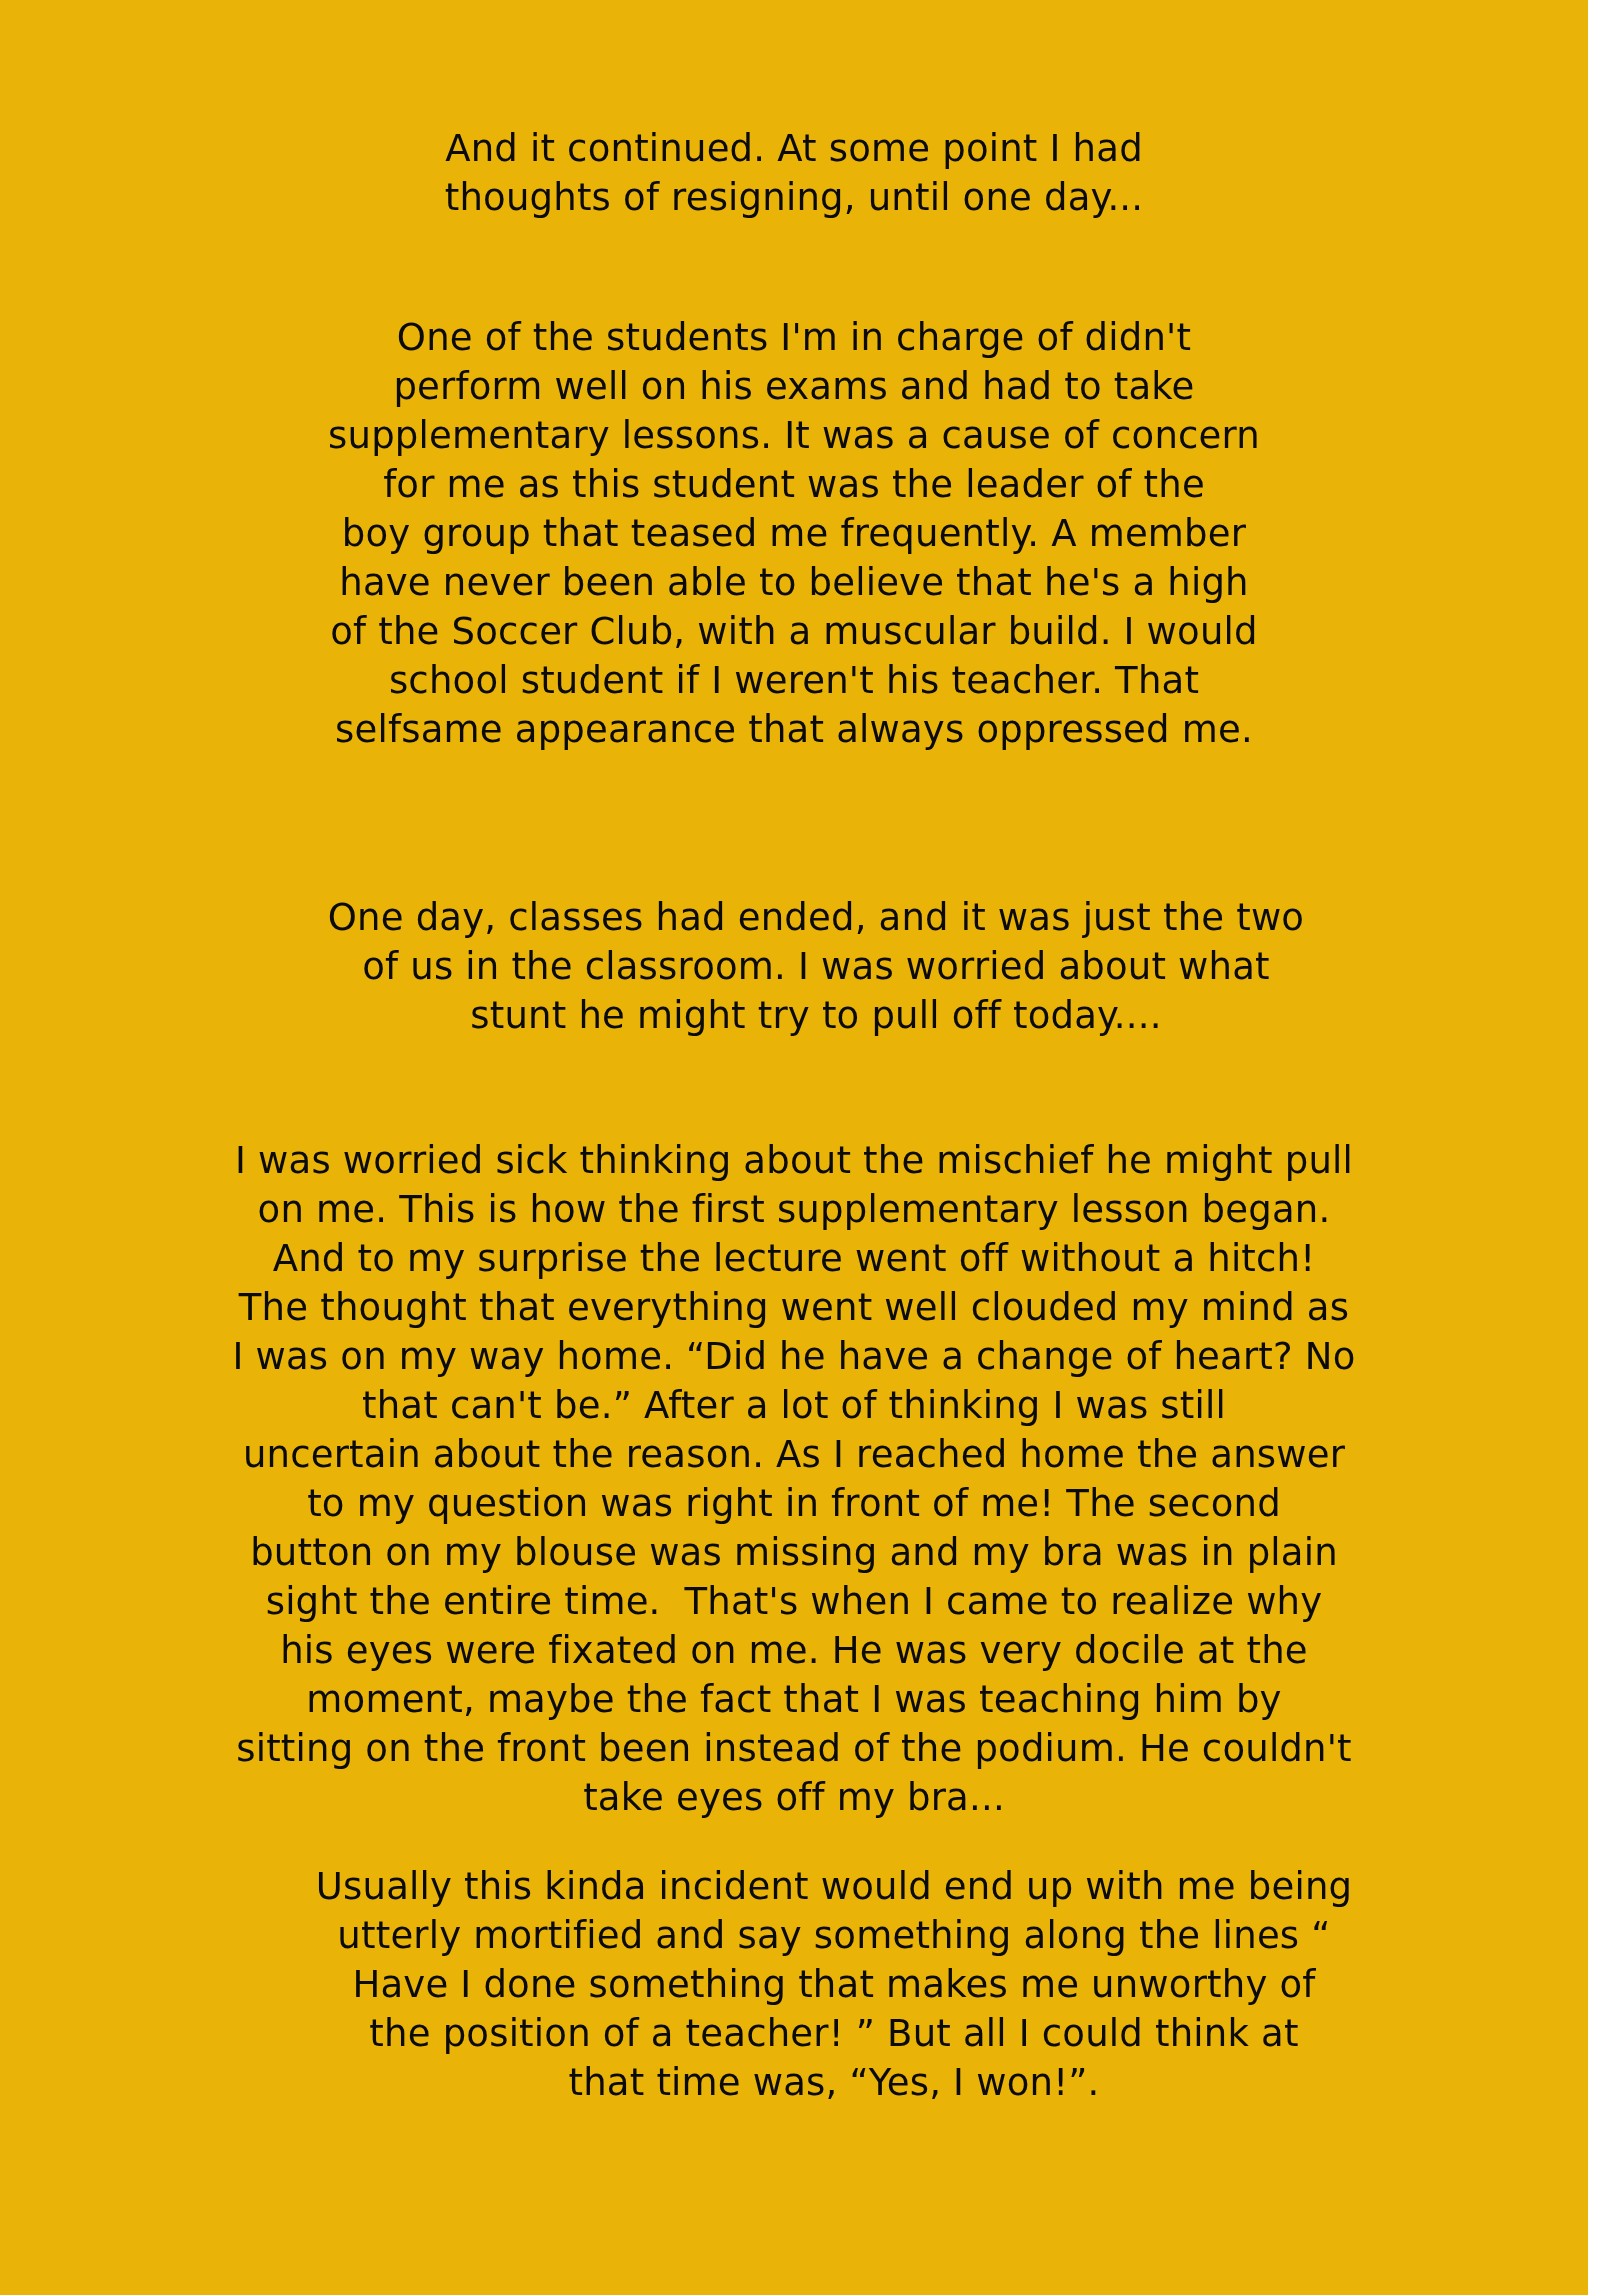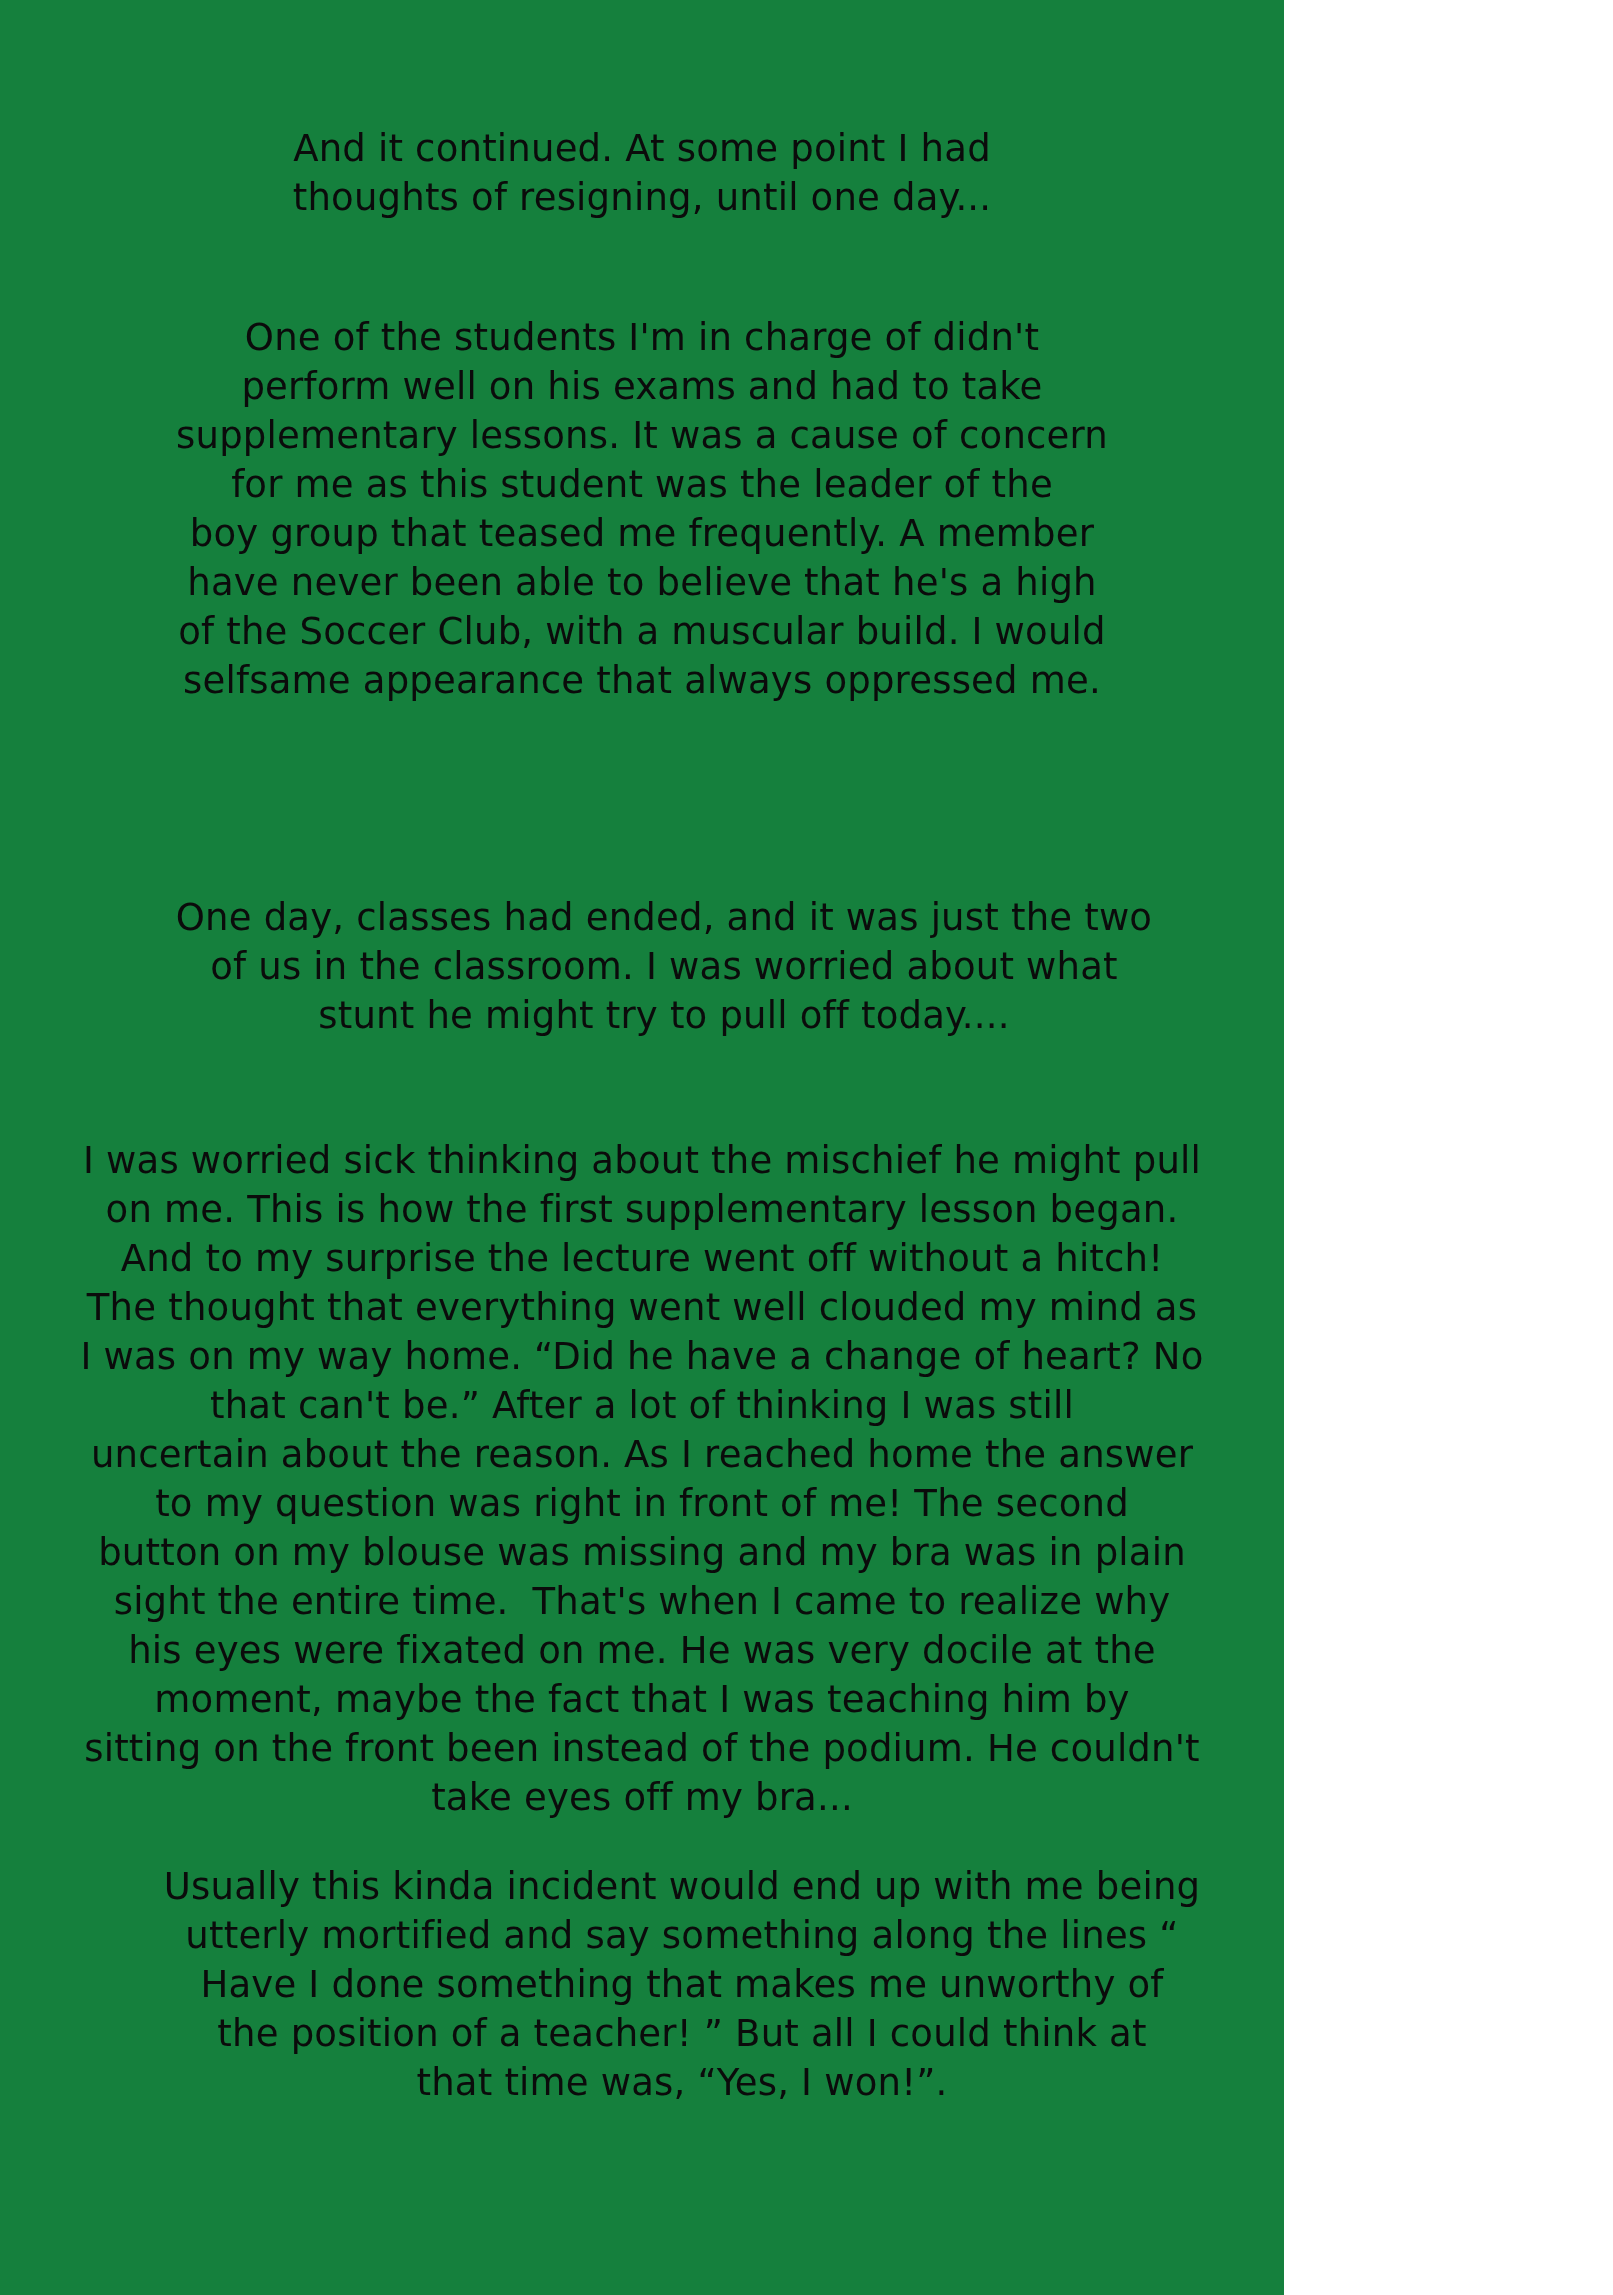--- a/index.html
+++ b/index.html
@@ -6,23 +6,23 @@
     margin: 0;
     padding: 0;
     background: #ffffff;
   }
   body {
     font-family: "DejaVu Sans", sans-serif;
     color: #0b0b0b;
   }
   .page {
     position: relative;
-    width: 1284px;
+    width: 1588px;
     height: 2295px;
-    background: #15803d;
+    background: #eab308;
     overflow: hidden;
   }
   .para {
     position: absolute;
     left: 0;
     width: 100%;
     text-align: center;
   }
   .line {
     white-space: pre-wrap;
@@ -49,20 +49,21 @@
   </section>
 
   <section class="para p2">
     <div class="line">One of the students I'm in charge of didn't</div>
     <div class="line">perform well on his exams and had to take</div>
     <div class="line">supplementary lessons. It was a cause of concern</div>
     <div class="line">for me as this student was the leader of the</div>
     <div class="line">boy group that teased me frequently. A member</div>
     <div class="line">have never been able to believe that he's a high</div>
     <div class="line">of the Soccer Club, with a muscular build. I would</div>
+    <div class="line">school student if I weren't his teacher. That</div>
     <div class="line">selfsame appearance that always oppressed me.</div>
   </section>
 
   <section class="para p3">
     <div class="line">One day, classes had ended, and it was just the two</div>
     <div class="line">of us in the classroom. I was worried about what</div>
     <div class="line">stunt he might try to pull off today....</div>
   </section>
 
   <section class="para p4">

